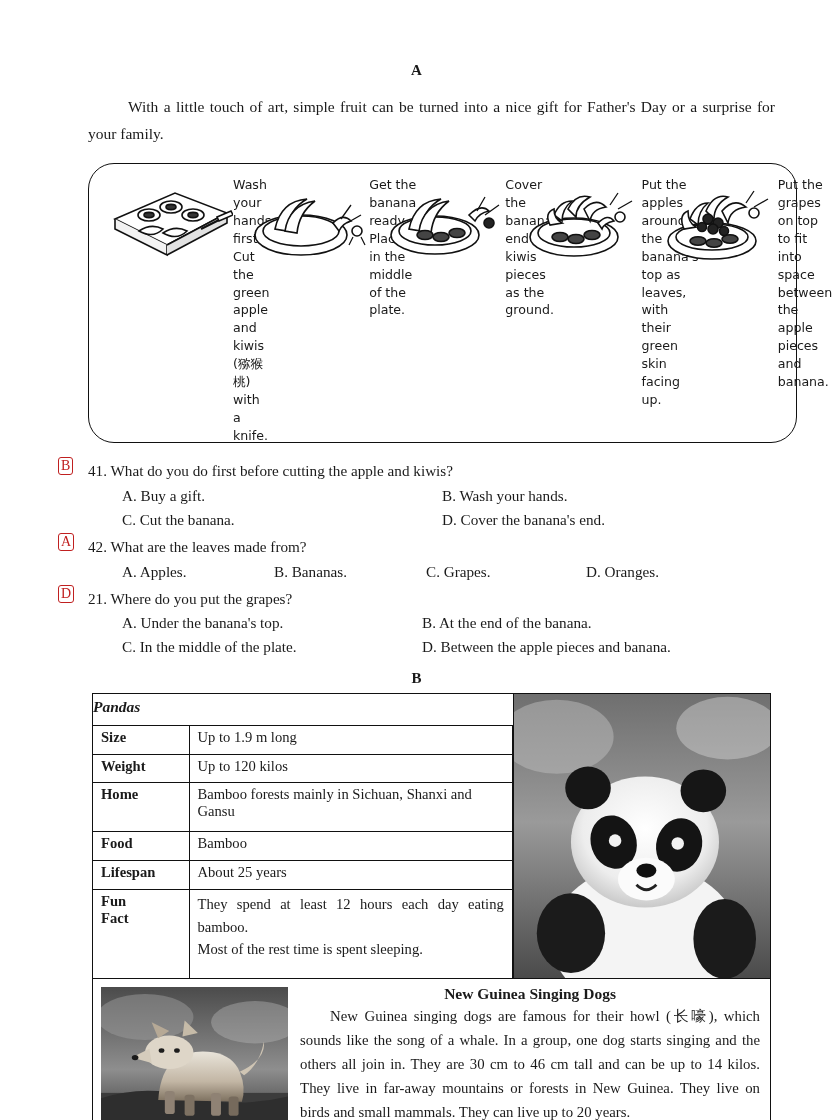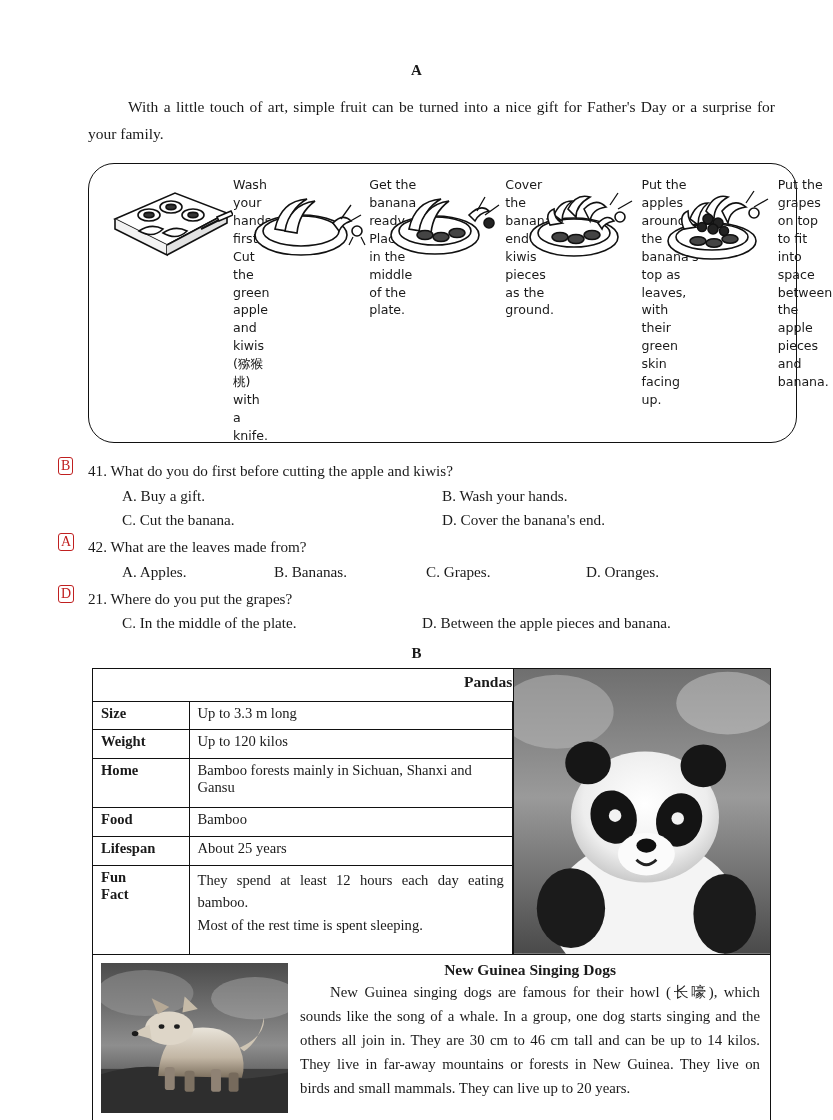--- a/index.html
+++ b/index.html
@@ -128,25 +128,26 @@
   .panda-table td, .panda-table th {
     border: 1.1px solid #111;
     border-top: none;
     border-left: none;
     padding: 3px 8px;
     font-size: 14.6px;
     vertical-align: top;
   }
   .panda-table tr td:first-child, .panda-table tr th:first-child { border-left: none; }
   .panda-table .title-cell {
-    text-align: right;
+    text-align: left;
     font-weight: bold;
     font-size: 15.5px;
     border-right: none;
     padding: 4px 0;
+    font-style: italic;
   }
   .panda-table .lbl { font-weight: bold; width: 96px; }
   .fact-cell { line-height: 1.55; text-align: justify; }
   .panda-photo-cell {
     width: 38%;
     border-left: 1.2px solid #111;
     padding: 0;
   }
   .panda-photo {
     width: 100%;
@@ -325,40 +326,44 @@
         <span class="o">C. Grapes.</span>
         <span class="o">D. Oranges.</span>
       </div>
     </div>
 
     <div class="q-row">
       <span class="q-mark">D</span>
       <span class="q-stem">21.</span>
       <span class="q-stem">Where do you put the grapes?</span>
       <div class="opts opt2">
+        <span class="o">A. Under the banana's top.</span>
+        <span class="o">B. At the end of the banana.</span>
+      </div>
+      <div class="opts opt2">
         <span class="o">C. In the middle of the plate.</span>
         <span class="o">D. Between the apple pieces and banana.</span>
       </div>
     </div>
 
   </div>
 
   <div class="section-letter-b">B</div>
 
   <div class="b-wrap">
 
     <div class="panda-area">
       <table class="panda-table">
         <tbody>
             <tr>
           <th class="title-cell" colspan="2">Pandas</th>
         </tr>
         <tr>
           <td class="lbl">Size</td>
-          <td>Up to 3.3 m long</td>
+          <td>Up to 1.9 m long</td>
         </tr>
         <tr>
           <td class="lbl">Weight</td>
           <td>Up to 120 kilos</td>
         </tr>
         <tr>
           <td class="lbl">Home</td>
           <td>Bamboo forests mainly in Sichuan, Shanxi and Gansu</td>
         </tr>
         <tr>

